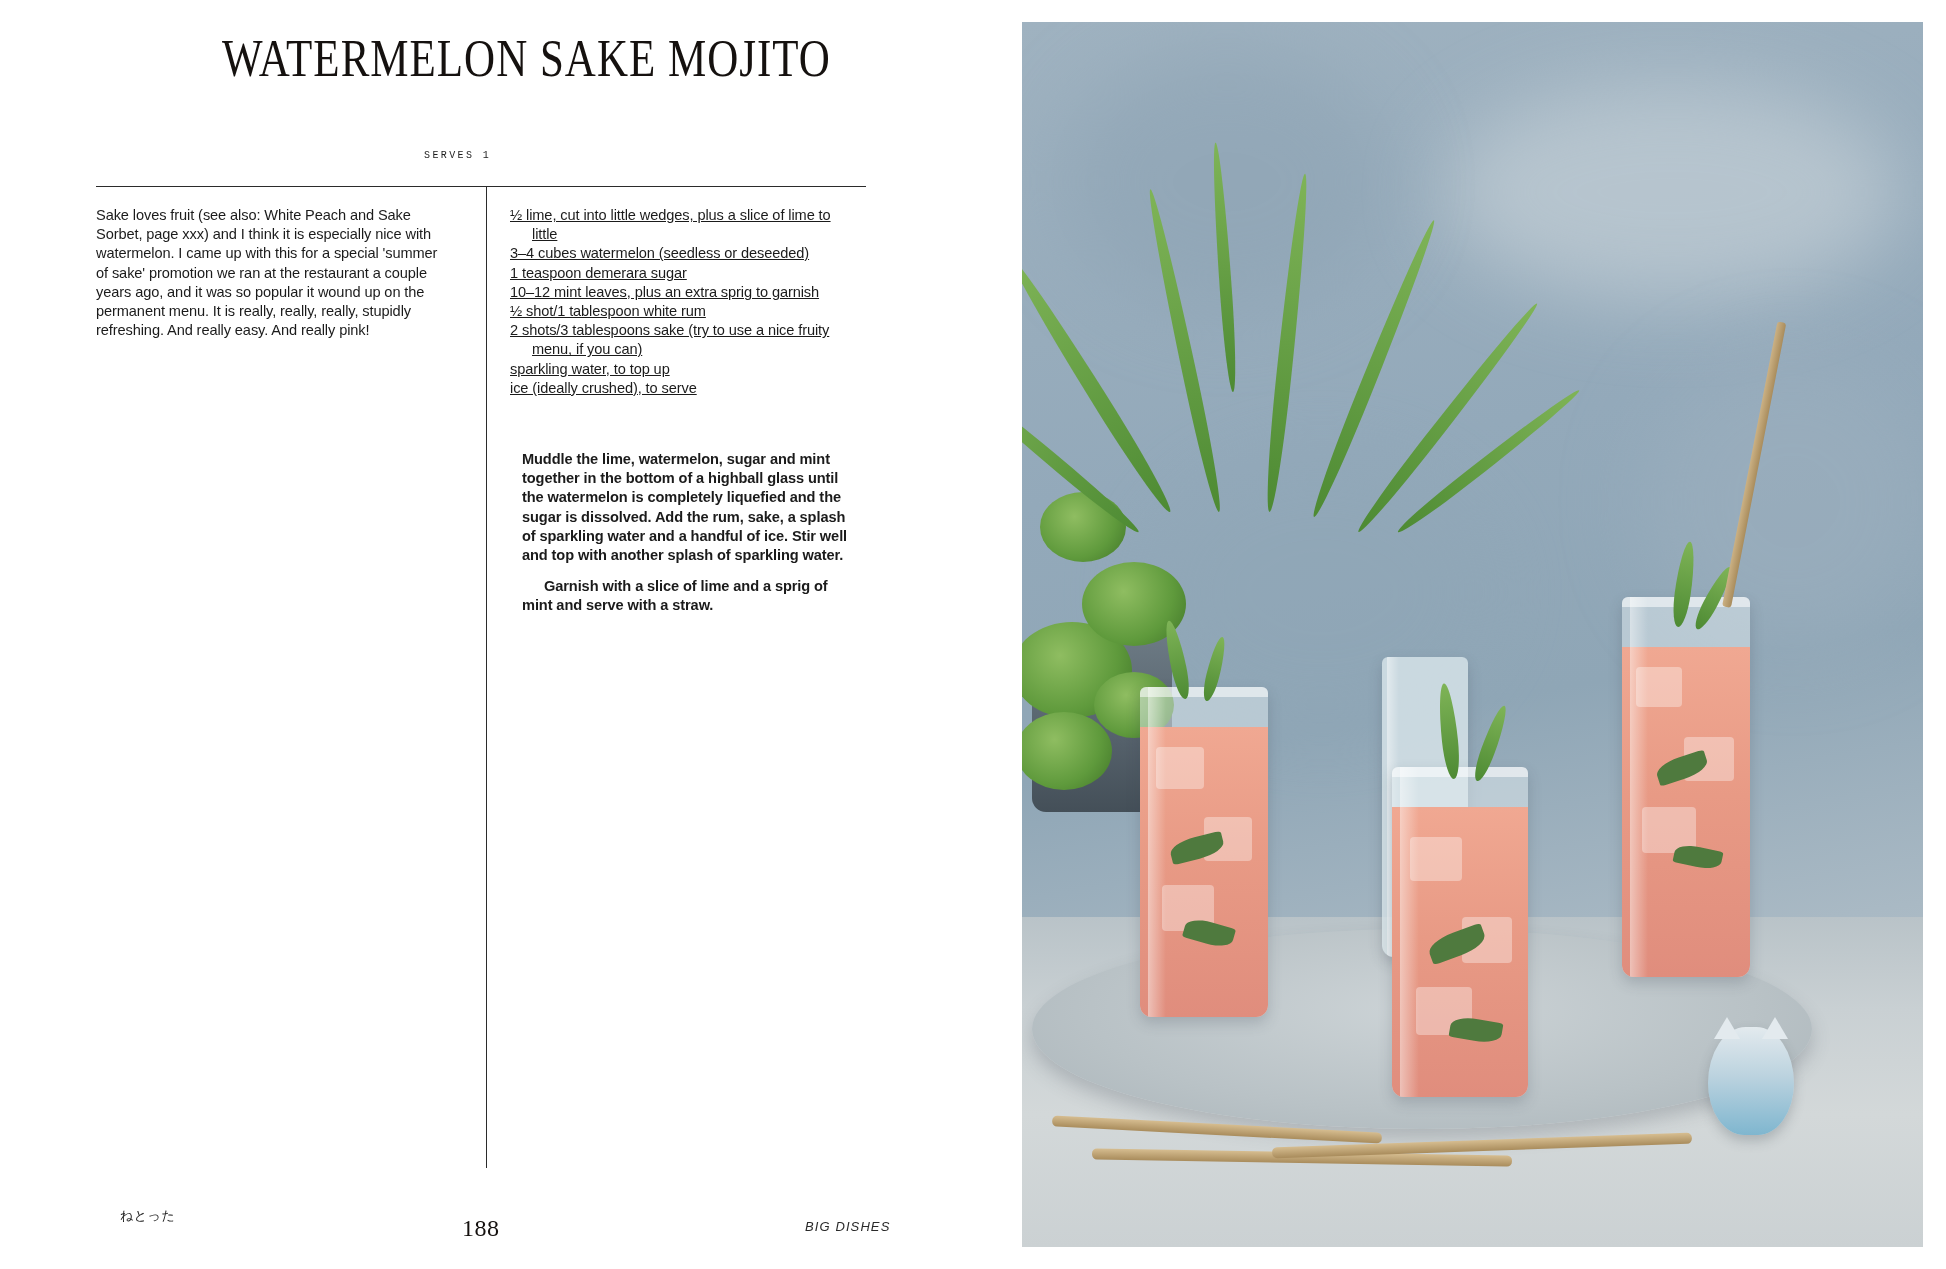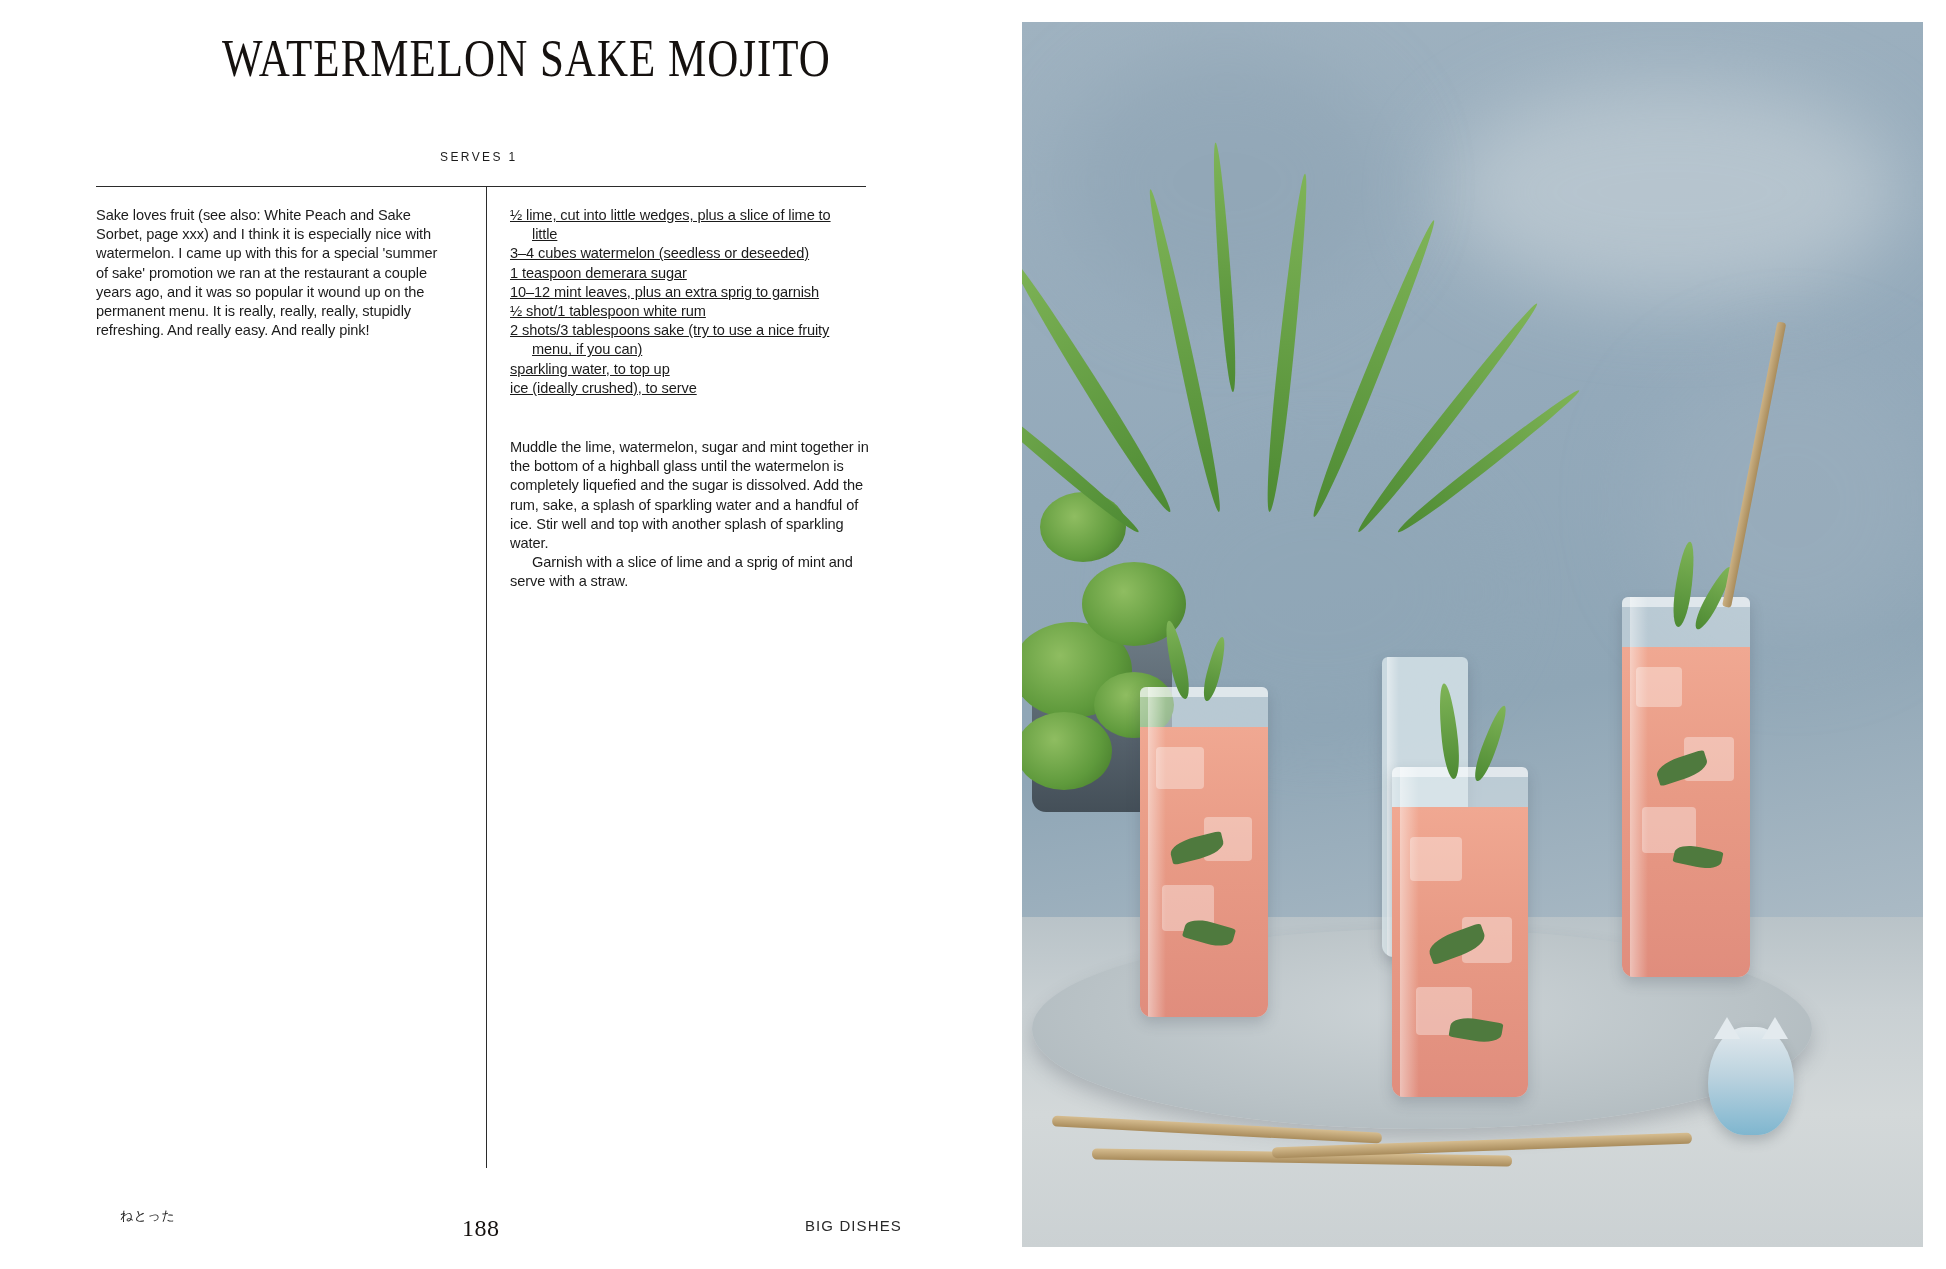--- a/index.html
+++ b/index.html
@@ -41,25 +41,26 @@
     letter-spacing: 1.0px;
     font-weight: 400;
     color: #15110f;
     white-space: nowrap;
     transform: scaleY(1.22);
     transform-origin: left top;
   }
 
   .serves-label {
     position: absolute;
-    left: 440px;
+    left: 424px;
     top: 150px;
-    font-size: 12px;
+    font-size: 10px;
     letter-spacing: 2.4px;
     color: #1c1c1c;
+    font-family: Liberation Mono, monospace;
   }
 
   .rule-top {
     position: absolute;
     left: 96px;
     top: 186px;
     width: 770px;
     height: 1px;
     background: #2b2b2b;
   }
@@ -104,21 +105,22 @@
     padding-left: 22px;
     text-indent: 0;
   }
 
   .col-method {
     left: 510px;
     top: 438px;
     width: 360px;
   }
   .col-method p {
-    margin: 0;
+    margin: 12px;
+    font-weight: bold;
   }
   .col-method p.indent {
     text-indent: 22px;
   }
 
   .footer-jp {
     position: absolute;
     left: 96px;
     bottom: 44px;
     font-size: 13px;
@@ -132,23 +134,24 @@
     bottom: 27px;
     font-family: "Liberation Serif", serif;
     font-size: 24px;
     color: #15110f;
     letter-spacing: 0.5px;
   }
   .chapter-label {
     position: absolute;
     left: 805px;
     bottom: 35px;
-    font-size: 15px;
+    font-size: 13px;
     letter-spacing: 1.1px;
     color: #2a2a2a;
+    font-style: italic;
   }
 
   
   .right-page {
     position: relative;
     width: 924px;
     height: 1269px;
     background: #ffffff;
   }
 

